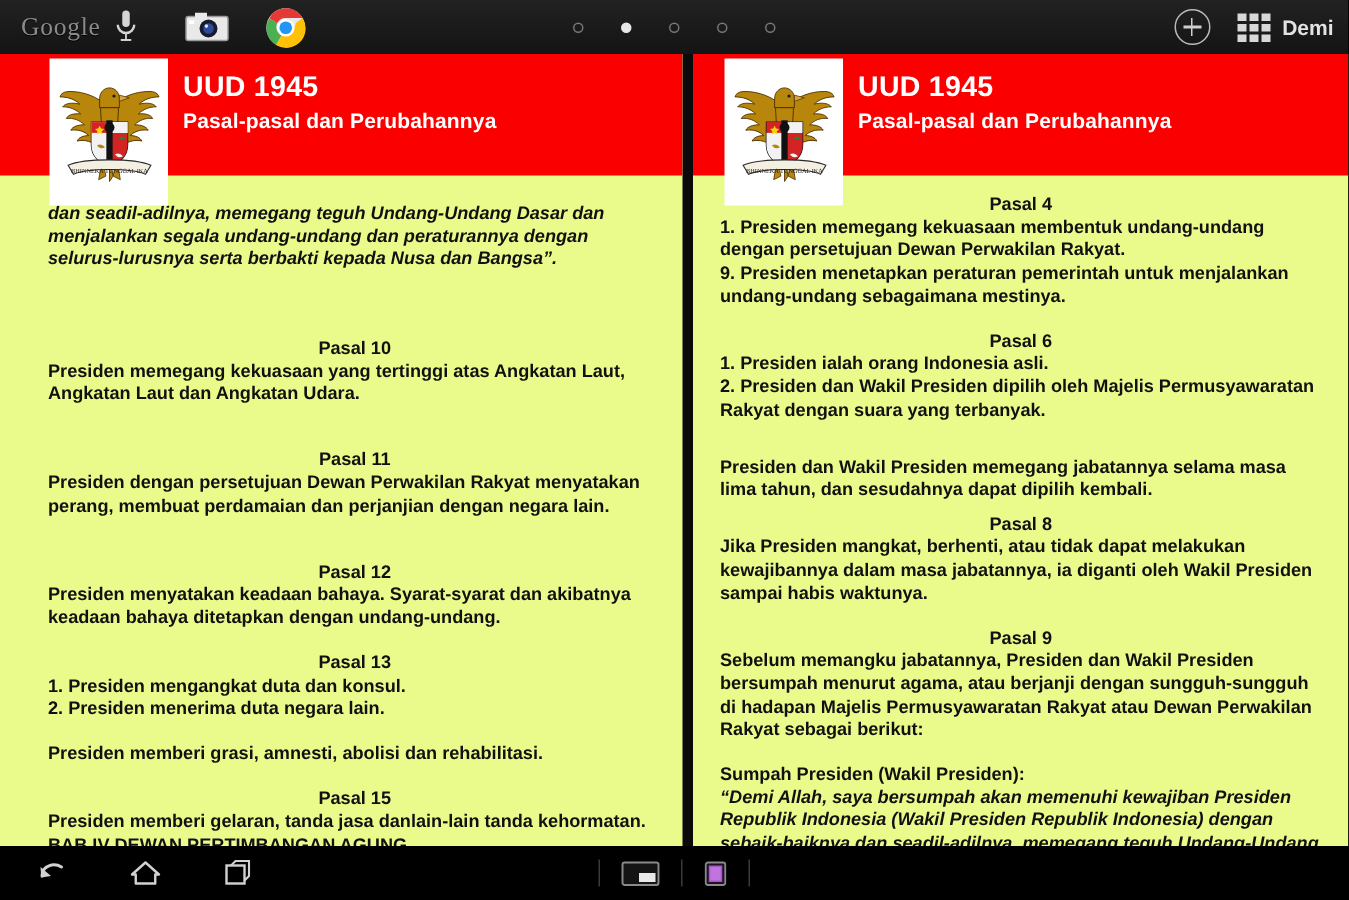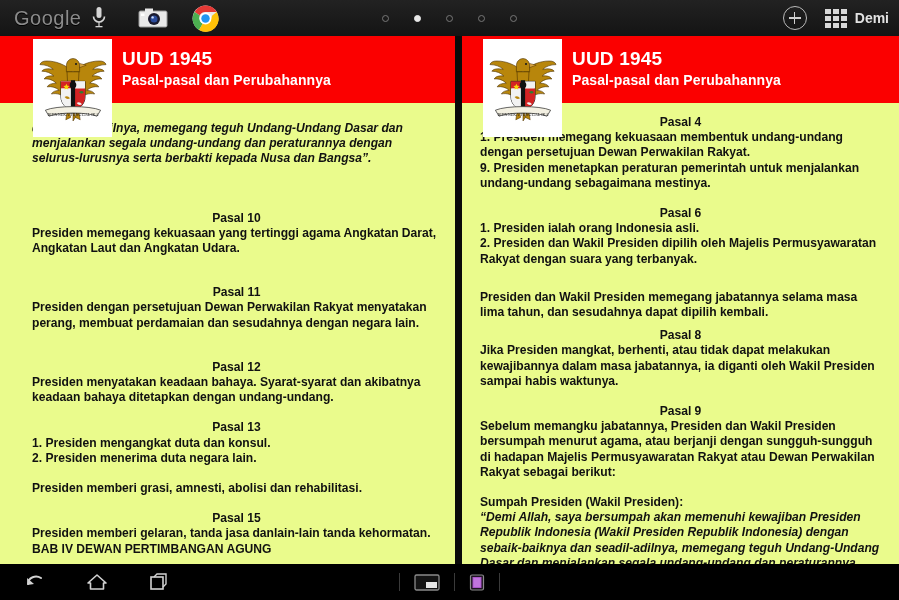--- a/index.html
+++ b/index.html
@@ -19,22 +19,22 @@
   
   #topbar {
     position: absolute; left: 0; top: 0;
     width: 899px; height: 36px;
     background: #1c1c1c;
     background: linear-gradient(180deg, #222222 0%, #1a1a1a 55%, #141414 100%);
     display: flex; align-items: center;
   }
   .tb-left { display: flex; align-items: center; height: 36px; padding-left: 8px; }
   .google-word {
-    font-family: Liberation Sans, sans-serif;
-    font-size: 20px;
+    font-family: Liberation Serif, serif;
+    font-size: 17px;
     color: #8b8b8b;
     letter-spacing: 0.5px;
     margin-right: 4px;
     margin-left: 6px;
     text-shadow: 0 1px 0 #000;
     user-select: none;
   }
   .mic-icon { width: 26px; height: 26px; margin-right: 26px; display:flex; align-items:center; justify-content:center;}
   .cam-icon { width: 30px; height: 24px; margin-right: 24px; display:flex; align-items:center; justify-content:center;}
   .chrome-icon { width: 27px; height: 27px; display:flex; align-items:center; justify-content:center;}
@@ -85,21 +85,21 @@
     position: absolute; top: 0;
     height: 528px;
     background: #eafb8c;
     overflow: hidden;
   }
   .page.left  { left: 0px;   width: 455px; }
   .page.right { left: 462px; width: 437px; }
 
   .banner {
     position: relative;
-    height: 67px;
+    height: 81px;
     background: #fb0000;
     display: flex; align-items: center;
   }
   .emblem-box {
     position: absolute;
     left: 33px; top: 3px;
     width: 79px; height: 98px;
     background: #ffffff;
     display: flex; align-items: center; justify-content: center;
     z-index: 3;
@@ -279,25 +279,25 @@
           <div class="banner-title">UUD 1945</div>
           <div class="banner-sub">Pasal-pasal dan Perubahannya</div>
         </div>
       </div>
 
       <div class="body-text clip-bottom">
         <p class="blk ital">dan seadil-adilnya, memegang teguh Undang-Undang Dasar dan menjalankan segala undang-undang dan peraturannya dengan selurus-lurusnya serta berbakti kepada Nusa dan Bangsa”.</p>
         <div class="gap-lg"></div>
 
         <div class="pasal-head">Pasal 10</div>
-        <p class="blk">Presiden memegang kekuasaan yang tertinggi agama Angkatan Darat, Angkatan Laut dan Angkatan Udara.</p>
+        <p class="blk">Presiden memegang kekuasaan yang tertinggi atas Angkatan Laut, Angkatan Laut dan Angkatan Udara.</p>
         <div class="gap-md"></div>
 
         <div class="pasal-head">Pasal 11</div>
-        <p class="blk">Presiden dengan persetujuan Dewan Perwakilan Rakyat menyatakan perang, membuat perdamaian dan sesudahnya dengan negara lain.</p>
+        <p class="blk">Presiden dengan persetujuan Dewan Perwakilan Rakyat menyatakan perang, membuat perdamaian dan perjanjian dengan negara lain.</p>
         <div class="gap-md"></div>
 
         <div class="pasal-head">Pasal 12</div>
         <p class="blk">Presiden menyatakan keadaan bahaya. Syarat-syarat dan akibatnya keadaan bahaya ditetapkan dengan undang-undang.</p>
         <div class="gap-sm"></div>
 
         <div class="pasal-head">Pasal 13</div>
         <p class="blk" style="white-space:pre-line">1. Presiden mengangkat duta dan konsul.
 2. Presiden menerima duta negara lain.</p>
         <div class="gap-sm"></div>

